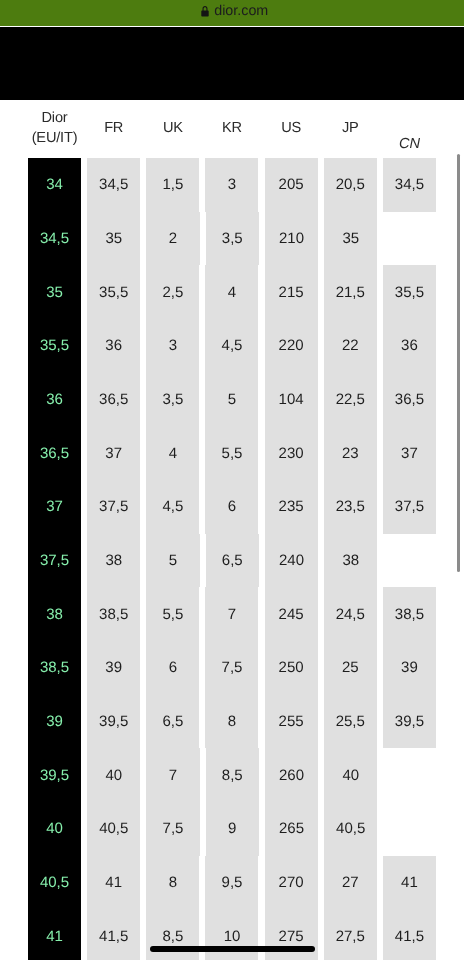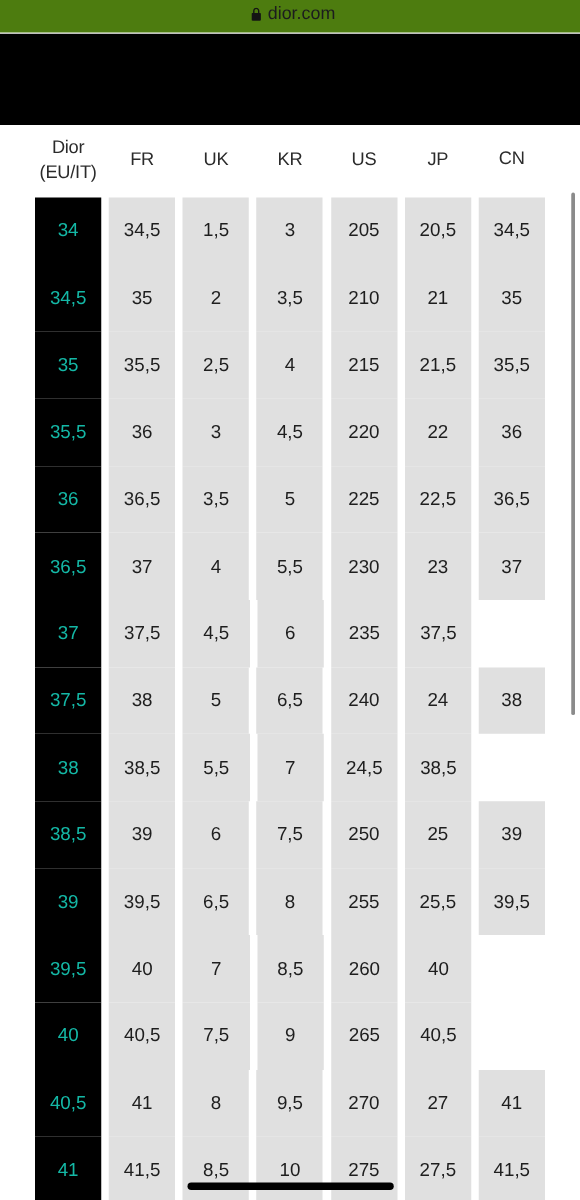--- a/index.html
+++ b/index.html
@@ -28,21 +28,21 @@
            text-align:center; font-size:14.6px; line-height:19.7px;
            letter-spacing:-0.2px; color:#2b2b2b; }
   .hcell:last-child { margin-right:0; }
   .hline { position:absolute; left:0; right:0; }
 
   .row { display:flex; }
   .cell { width:53.1px; margin-right:6.15px; height:53.68px;
           display:flex; align-items:center; justify-content:center;
           font-size:15px; color:#1e1e1e; background:#e0e0e0; }
   .cell:last-child { margin-right:0; }
-  .cell.hl { background:#000000; color:#14b8a6; }
+  .cell.hl { background:#000000; color:#86efac; }
 
   
   .scrollbar { position:absolute; left:456.9px; top:153.5px; width:3.6px; height:418px;
                background:#8b8b8b; border-radius:2px; }
   .homebar { position:absolute; left:150px; top:945.5px; width:165px; height:6px;
              background:#000000; border-radius:3px; }
 </style>
 </head>
 <body>
 
@@ -74,40 +74,39 @@
         <div class="hcell">
           <div class="hline" style="top: 20.1px;">KR</div>
         </div>
         <div class="hcell">
           <div class="hline" style="top: 20.1px;">US</div>
         </div>
         <div class="hcell">
           <div class="hline" style="top: 20.1px;">JP</div>
         </div>
         <div class="hcell">
-          <div class="hline" style="top: 19px;">CN</div>
+          <div class="hline" style="top: 36px; font-style: italic;">CN</div>
         </div>
       </div>
     <div class="tbody">
         <div class="row">
           <div class="cell hl">34</div>
           <div class="cell">34,5</div>
           <div class="cell">1,5</div>
           <div class="cell">3</div>
           <div class="cell">205</div>
           <div class="cell">20,5</div>
           <div class="cell">34,5</div>
         </div>
         <div class="row">
           <div class="cell hl">34,5</div>
           <div class="cell">35</div>
           <div class="cell">2</div>
           <div class="cell">3,5</div>
           <div class="cell">210</div>
-          <div class="cell">21</div>
           <div class="cell">35</div>
         </div>
         <div class="row">
           <div class="cell hl">35</div>
           <div class="cell">35,5</div>
           <div class="cell">2,5</div>
           <div class="cell">4</div>
           <div class="cell">215</div>
           <div class="cell">21,5</div>
           <div class="cell">35,5</div>
@@ -119,55 +118,56 @@
           <div class="cell">4,5</div>
           <div class="cell">220</div>
           <div class="cell">22</div>
           <div class="cell">36</div>
         </div>
         <div class="row">
           <div class="cell hl">36</div>
           <div class="cell">36,5</div>
           <div class="cell">3,5</div>
           <div class="cell">5</div>
-          <div class="cell">225</div>
+          <div class="cell">104</div>
           <div class="cell">22,5</div>
           <div class="cell">36,5</div>
         </div>
         <div class="row">
           <div class="cell hl">36,5</div>
           <div class="cell">37</div>
           <div class="cell">4</div>
           <div class="cell">5,5</div>
           <div class="cell">230</div>
           <div class="cell">23</div>
           <div class="cell">37</div>
         </div>
         <div class="row">
           <div class="cell hl">37</div>
           <div class="cell">37,5</div>
           <div class="cell">4,5</div>
           <div class="cell">6</div>
           <div class="cell">235</div>
+          <div class="cell">23,5</div>
           <div class="cell">37,5</div>
         </div>
         <div class="row">
           <div class="cell hl">37,5</div>
           <div class="cell">38</div>
           <div class="cell">5</div>
           <div class="cell">6,5</div>
           <div class="cell">240</div>
-          <div class="cell">24</div>
           <div class="cell">38</div>
         </div>
         <div class="row">
           <div class="cell hl">38</div>
           <div class="cell">38,5</div>
           <div class="cell">5,5</div>
           <div class="cell">7</div>
+          <div class="cell">245</div>
           <div class="cell">24,5</div>
           <div class="cell">38,5</div>
         </div>
         <div class="row">
           <div class="cell hl">38,5</div>
           <div class="cell">39</div>
           <div class="cell">6</div>
           <div class="cell">7,5</div>
           <div class="cell">250</div>
           <div class="cell">25</div>

